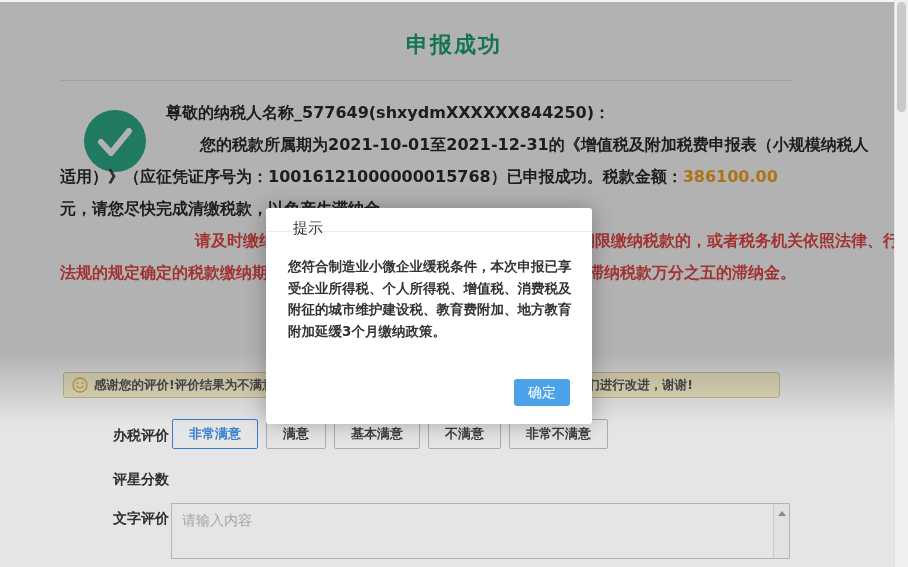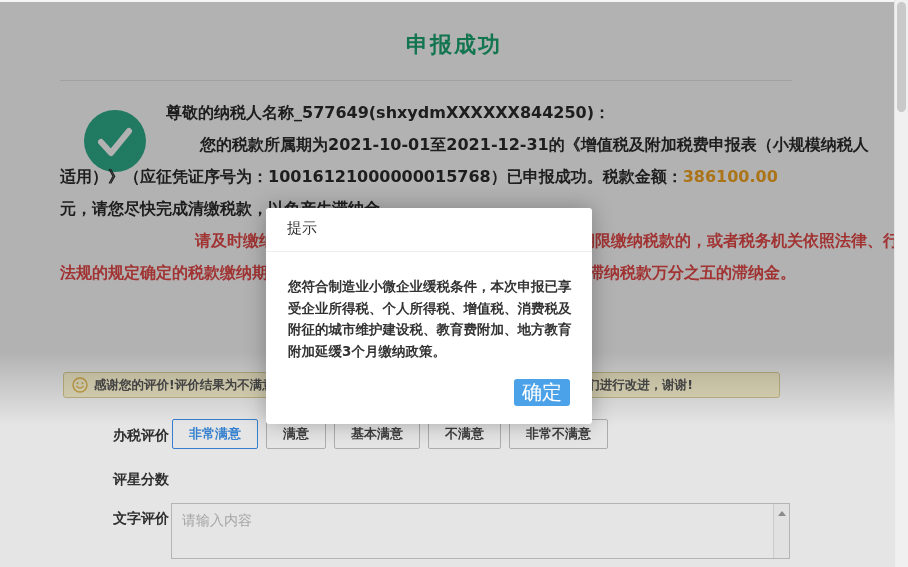--- a/index.html
+++ b/index.html
@@ -66,26 +66,26 @@
 
   
   .page-scrollbar { position:absolute; right:0; top:0; width:14px; height:567px;
     background:#f0f0f0; border-left:1px solid #e3e3e3; z-index:600; }
   .page-scroll-thumb { position:absolute; left:2px; top:2px; width:9px; height:110px;
     background:#c9c9c9; border-radius:5px; }
 
   
   .modal { position:absolute; left:266px; top:208px; width:326px; height:216px;
     background:#fff; border-radius:3px; box-shadow:0 0 22px rgba(0,0,0,0.28); z-index:500; }
-  .modal-header { height:44px; line-height:40px; padding-left:21px; font-size:15px;
+  .modal-header { height:24px; line-height:40px; padding-left:27px; font-size:15px;
     color:#333; border-bottom:1px solid #ededed; }
   .modal-body { padding:24px 16px 0 22px; font-size:13.5px; font-weight:bold;
     color:#333; line-height:21.5px; }
   .modal-confirm { position:absolute; right:22px; bottom:18px; width:56px; height:27px;
-    background:#4ba2e8; color:#fff; border:none; border-radius:3px; font-size:20px;
+    background:#4ba2e8; color:#fff; border:none; border-radius:3px; font-size:14px;
     font-family:"DejaVu Sans", sans-serif; cursor:pointer; }
 </style>
 </head>
 <body>
 
 <div class="page">
 
   <div class="page-title">申报成功</div>
   <div class="title-divider"></div>
 

